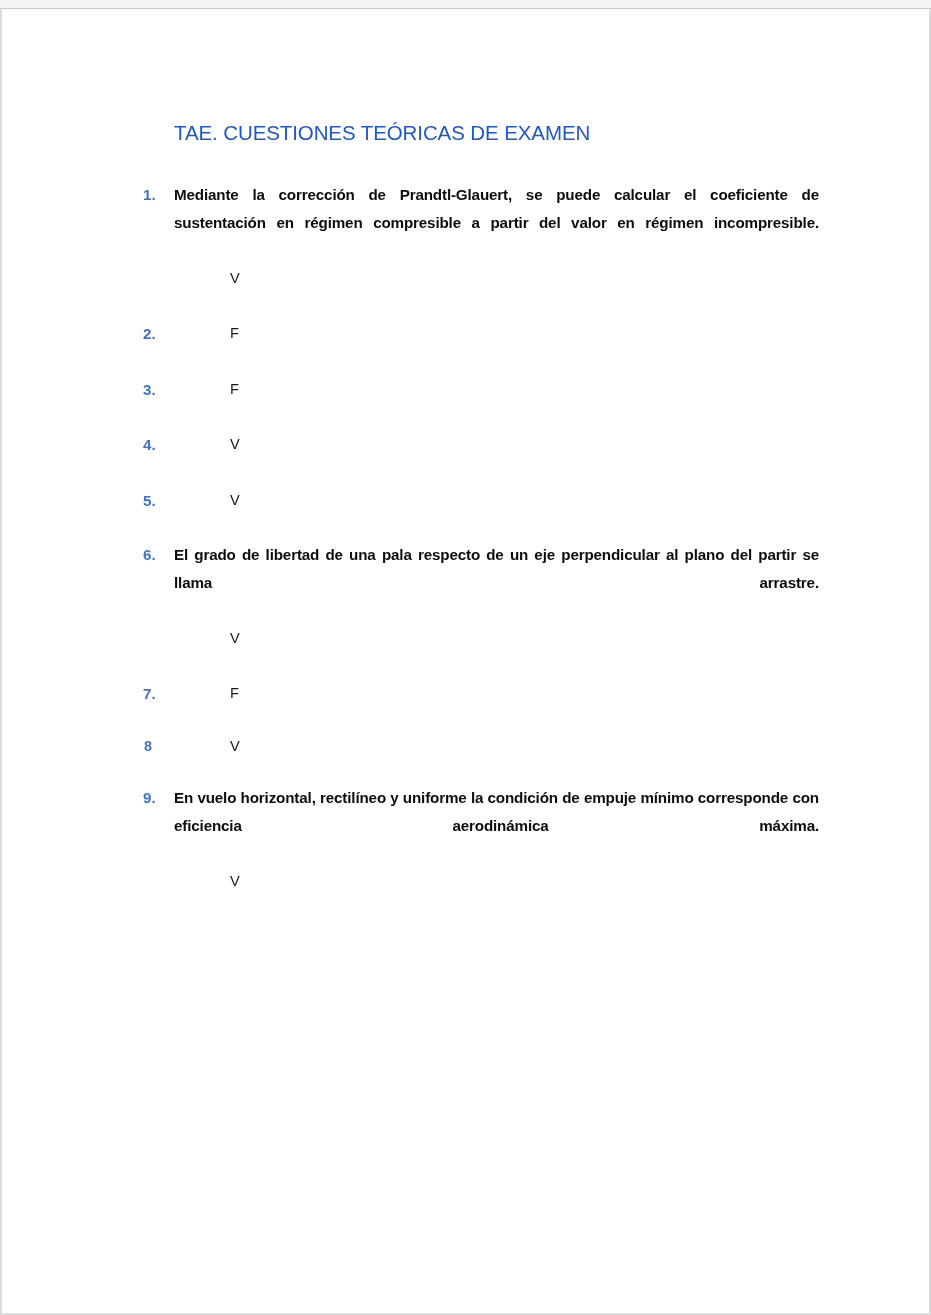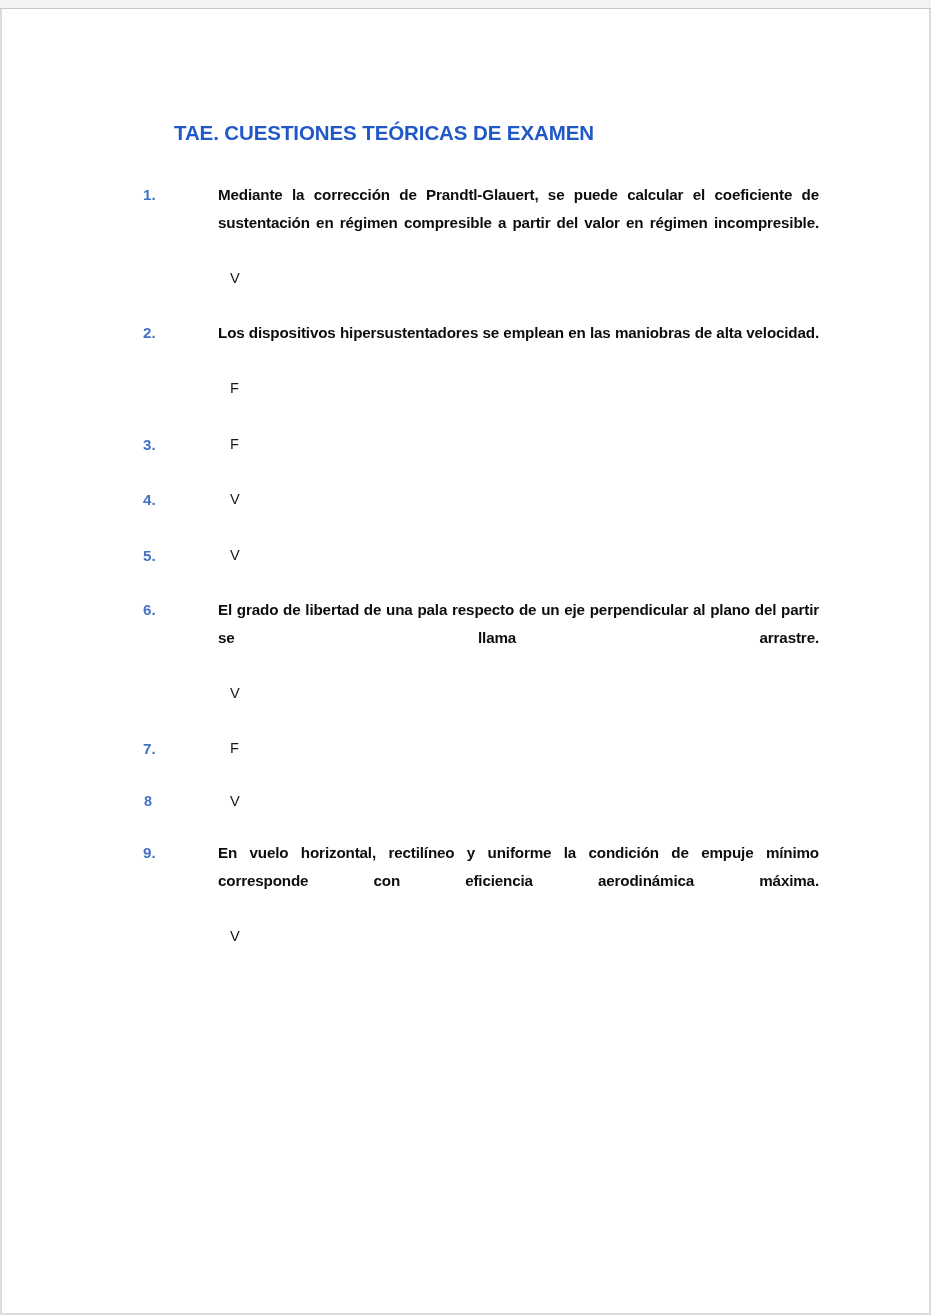--- a/index.html
+++ b/index.html
@@ -69,21 +69,21 @@
 
   
   #doc-title {
     position: absolute;
     left: 172px;
     top: 111px;
     width: 646px;
     margin: 0;
     font-family: "Liberation Sans", "DejaVu Sans", sans-serif;
     font-size: 20.5px;
-    font-weight: bold;
+    font-weight: normal;
     letter-spacing: -0.1px;
     color: #2158c8;
     line-height: 1.25;
     white-space: nowrap;
   }
 
   
   #question-list {
     position: absolute;
     left: 0;
@@ -116,21 +116,20 @@
     display: block;
     font-family: "Liberation Sans", "DejaVu Sans", sans-serif;
     font-size: 15.2px;
     font-weight: bold;
     color: #0d0d0d;
     line-height: 27.5px;
     text-align: justify;
     text-justify: inter-word;
     letter-spacing: -0.15px;
     word-spacing: 0.2px;
-    margin-left: 44px;
   }
   
   .q-text::after {
     content: "";
     display: inline-block;
     width: 100%;
   }
 
   .q-answer {
     display: block;
@@ -180,21 +179,20 @@
 
         <div class="question-item">
           <span class="q-number">1.</span>
           <span class="q-text">Mediante la corrección de Prandtl-Glauert, se puede calcular el coeficiente de sustentación en régimen compresible a partir del valor en régimen incompresible.</span>
           <span class="q-answer">V</span>
         </div>
         <div class="spacer-after"></div>
 
         <div class="question-item">
           <span class="q-number">2.</span>
-          <span class="q-text">Los dispositivos hipersustentadores se emplean en las maniobras de alta velocidad.</span>
           <span class="q-answer">F</span>
         </div>
         <div class="spacer-after"></div>
 
         <div class="question-item">
           <span class="q-number">3.</span>
           <span class="q-answer">F</span>
         </div>
         <div class="spacer-after"></div>
 

